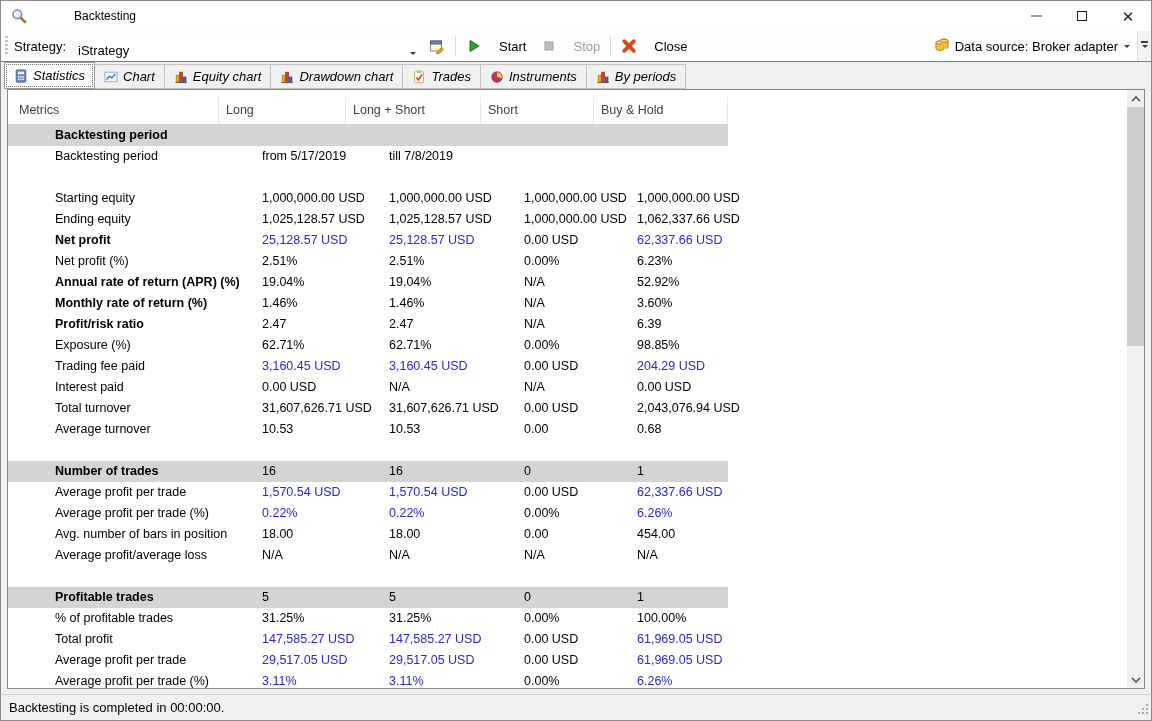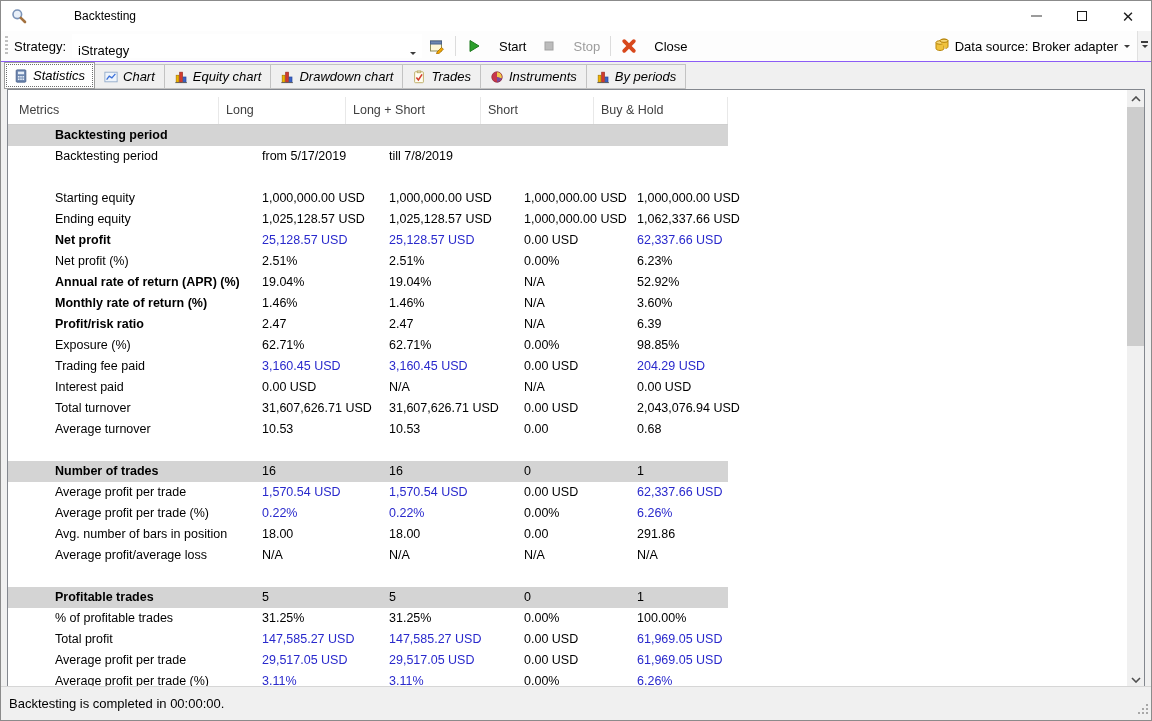--- a/index.html
+++ b/index.html
@@ -94,21 +94,21 @@
   .cell.label { padding-left:11px; }
   .cell.bold { font-weight:bold; }
   .cell.blue { color:var(--value-blue,#2929cc); }
   
   .vscroll { position:absolute; top:0; right:0; bottom:0; width:17px; background:#f0f0f0; }
   .sb-btn { position:absolute; left:0; width:17px; height:17px; display:flex; align-items:center; justify-content:center; }
   .sb-up { top:0; } .sb-down { bottom:0; }
   .sb-thumb { position:absolute; left:0; top:17px; width:17px; height:239px; background:#cdcdcd; }
   
   .statusbar {
-    position:absolute; left:0; right:0; bottom:0; height:34px; background:#f0f0f0;
+    position:absolute; left:0; right:0; bottom:0; height:26px; background:#f0f0f0;
     border-top:1px solid #d6d6d6; display:flex; align-items:center;
     padding-left:8px; font-size:13px; color:#000;
   }
   .resize-grip { position:absolute; right:2px; bottom:2px; }
   .icon { display:inline-flex; width:16px; height:16px; flex:0 0 16px; }
   .icon svg { width:16px; height:16px; }
   .icon.small { width:14px; height:14px; flex-basis:14px; }
   .icon.small svg { width:14px; height:14px; }
 </style>
 </head>
@@ -409,21 +409,21 @@
             <div class="cell val blue">0.22%</div>
             <div class="cell val blue">0.22%</div>
             <div class="cell val">0.00%</div>
             <div class="cell val blue">6.26%</div>
           </div>
           <div class="trow">
             <div class="cell label">Avg. number of bars in position</div>
             <div class="cell val">18.00</div>
             <div class="cell val">18.00</div>
             <div class="cell val">0.00</div>
-            <div class="cell val">291.86</div>
+            <div class="cell val">454.00</div>
           </div>
           <div class="trow">
             <div class="cell label">Average profit/average loss</div>
             <div class="cell val">N/A</div>
             <div class="cell val">N/A</div>
             <div class="cell val">N/A</div>
             <div class="cell val">N/A</div>
           </div>
           <div class="trow"></div>
           <div class="trow section">

